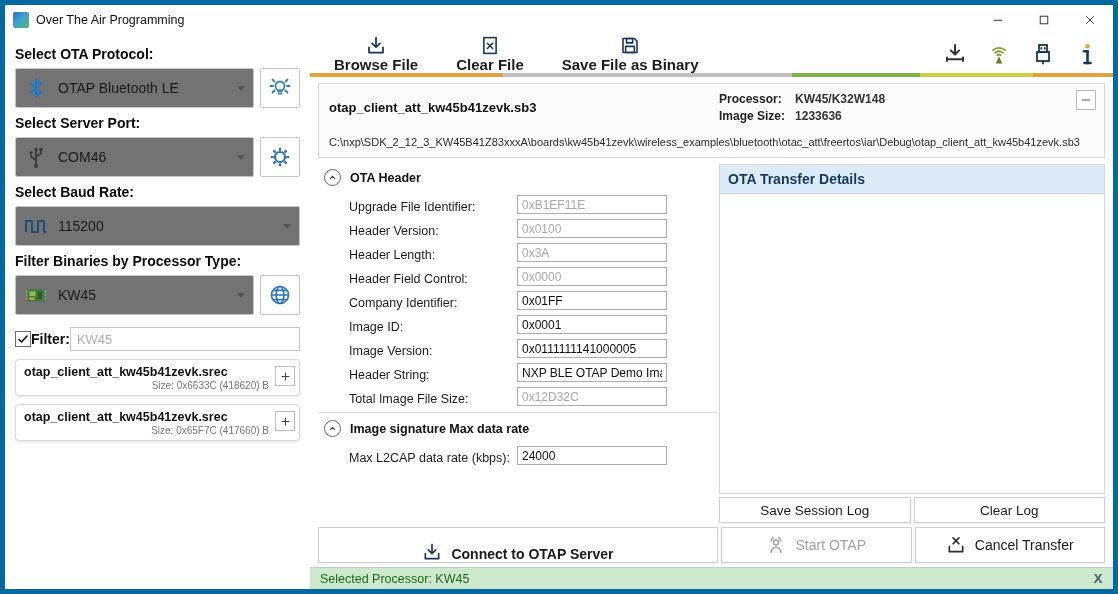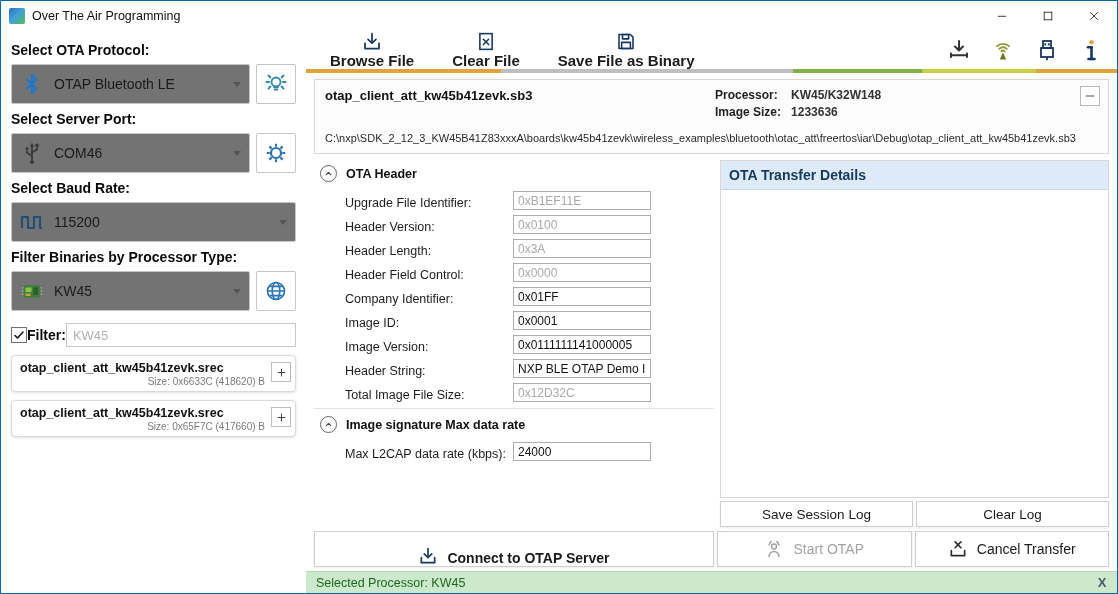--- a/index.html
+++ b/index.html
@@ -1,18 +1,18 @@
 <!DOCTYPE html>
 <html><head>
 <meta charset="utf-8">
 <style>
   * { box-sizing: border-box; margin: 0; padding: 0; }
   html,body { background:#e8e8e8; }
   body { font-family: "Liberation Sans", sans-serif; }
-  .window { width:1118px; height:594px; background:#fff; border:1px solid #0369a1; display:flex; flex-direction:column; overflow:hidden; }
+  .window { width:1118px; height:594px; background:#fff; border:5px solid #0369a1; display:flex; flex-direction:column; overflow:hidden; }
 
   
   .titlebar { height:30px; display:flex; align-items:center; padding-left:8px; background:#fff; flex:0 0 auto; }
   .app-icon { width:16px; height:16px; border-radius:2px; background:linear-gradient(135deg,#2f6fc1 0%,#3fa0d8 45%,#59b85c 100%); margin-right:7px; }
   .title-text { font-size:12.5px; color:#111; }
   .win-controls { margin-left:auto; display:flex; height:100%; }
   .win-btn { width:46px; height:100%; display:flex; align-items:center; justify-content:center; color:#222; }
   .win-btn svg { width:14px; height:14px; }
   .ic { display:block; }
 
@@ -49,39 +49,39 @@
   .toolbar { height:38px; display:flex; align-items:center; padding:0 14px 0 8px; gap:6px; flex:0 0 auto; }
   .tool-btn { display:flex; align-items:center; padding:0 16px; height:100%; font-size:15px; font-weight:bold; color:#1c1c1c;flex-direction:column; }
   .tool-btn .icn { color:#17375e; }
   .toolbar-right { margin-left:auto; display:flex; align-items:center; gap:20px; }
   .tb-ric { width:24px; height:24px; }
   .rainbow { height:4px; flex:0 0 auto;
     background:linear-gradient(to right,#e2a33c 0%,#e2a33c 24%,#bfbfbf 24%,#bfbfbf 60%,#7fb347 60%,#7fb347 76%,#c9d045 76%,#c9d045 90%,#e2a33c 90%,#e2a33c 100%); }
 
   
   .file-panel { margin:6px 8px 4px 8px; border:1px solid #d8d8d8; background:#fcfcfc; padding:8px 10px 9px 10px; position:relative; flex:0 0 auto; }
-  .file-top { display:flex; align-items:flex-start; }
+  .file-top { display:flex; align-items:center; }
   .file-name { font-size:13px; font-weight:bold; color:#111; width:390px; }
   .file-meta { display:grid; grid-template-columns:auto auto; gap:3px 10px; font-size:12px; }
   .meta-label { font-weight:bold; color:#222; }
   .meta-value { font-weight:bold; color:#333; }
   .collapse-btn { position:absolute; top:6px; right:8px; width:20px; height:20px; border:1px solid #b8b8b8; background:#fff; display:flex; align-items:center; justify-content:center; color:#555; }
   .collapse-btn svg { width:12px; height:12px; }
   .file-path { margin-top:13px; font-size:11px; color:#2c2c2c; white-space:nowrap; overflow:hidden; }
 
   
-  .content { flex:1; display:flex; min-height:0; margin:2px 8px 0 8px; gap:6px; }
+  .content { flex:1; display:flex; min-height:0; margin:2px 8px 0 8px; gap:1px; }
   .form-col { width:400px; flex:0 0 400px; display:flex; flex-direction:column; }
   .section-header { display:flex; align-items:center; gap:9px; padding:5px 6px 4px 6px; }
   .sec-caret { width:17px; height:17px; border:1px solid #666; border-radius:50%; display:flex; align-items:center; justify-content:center; color:#444; flex:0 0 17px; }
   .sec-caret svg { width:11px; height:11px; }
   .section-title { font-size:12.5px; font-weight:bold; color:#111; }
   .field-row { display:flex; align-items:flex-end; height:24px; padding:0 6px;margin-left:25px; }
   .field-label { width:168px; flex:0 0 168px; font-size:12.5px; color:#1d1d1d; }
-  .field-input { width:138px; height:19px; border:1px solid #adadad; font-size:12px; padding:0 4px; color:#111; font-family:"Liberation Sans",sans-serif; background:#fff; }
+  .field-input { width:150px; height:19px; border:1px solid #adadad; font-size:12px; padding:0 4px; color:#111; font-family:"Liberation Sans",sans-serif; background:#fff; }
   .field-input.dim { color:#a9a9a9; }
   .sec-divider { border-top:1px solid #e2e2e2; margin:6px 0 2px 0; }
 
   
   .transfer-col { flex:1; display:flex; flex-direction:column; min-width:0; }
   .transfer-panel { flex:1; border:1px solid #d8d8d8; display:flex; flex-direction:column; background:#fff; }
   .transfer-header { background:#dcebf7; border-bottom:1px solid #c9d9e8; padding:6px 8px; font-size:14px; font-weight:bold; color:#17375e; }
   .transfer-body { flex:1; background:#fff; }
   .log-row { display:flex; gap:3px; margin-top:3px; flex:0 0 auto; }
   .log-btn { flex:1; height:26px; border:1px solid #cfcfcf; background:#fff; display:flex; align-items:center; justify-content:center; font-size:13.5px; color:#1a1a1a; box-shadow:0 1px 2px rgba(0,0,0,.08); }

